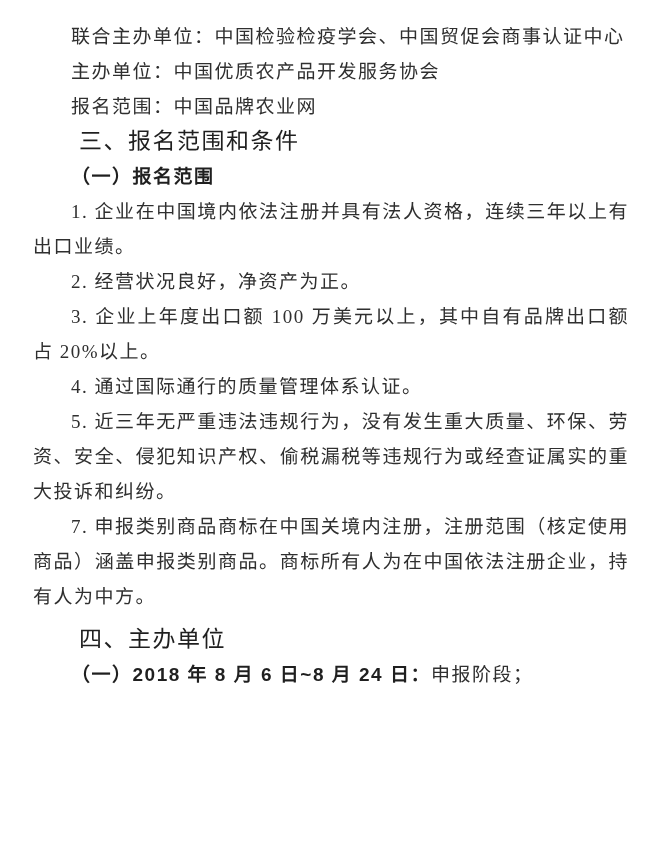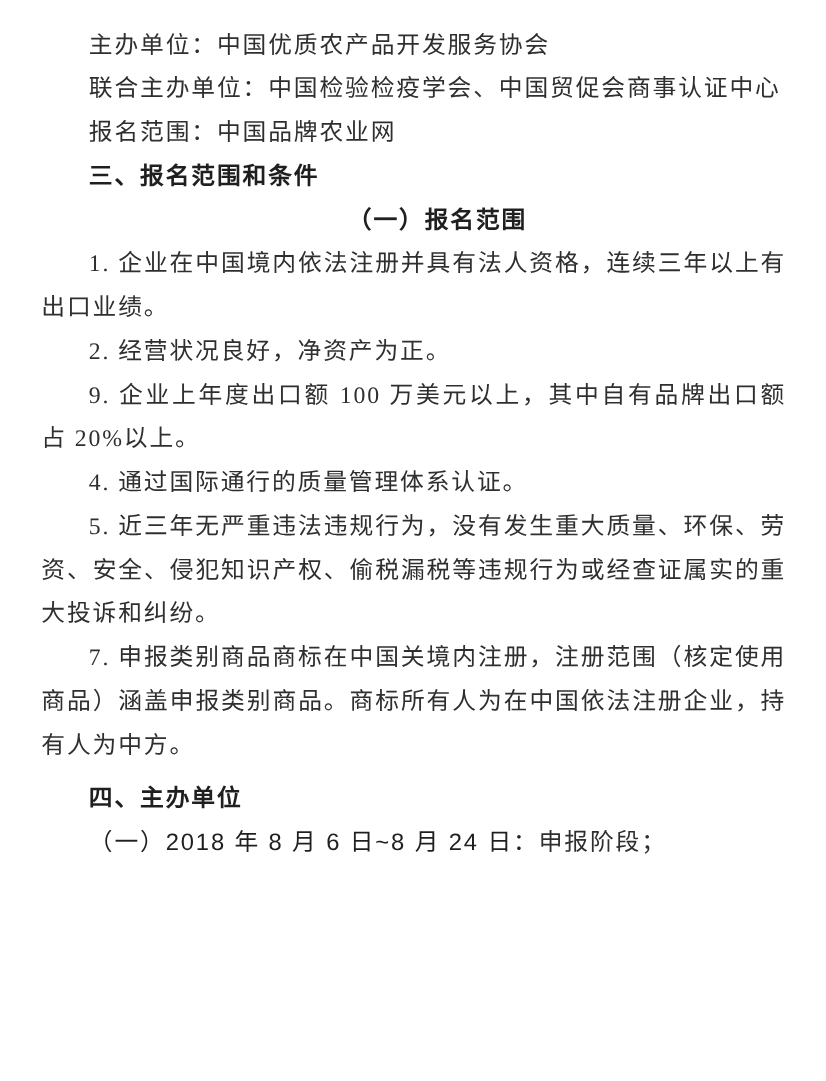--- a/index.html
+++ b/index.html
@@ -28,63 +28,63 @@
     text-align: justify;
   }
   .para.no-justify {
     text-align: left;
   }
   .heading {
     margin: 0;
     text-indent: 2em;
     text-align: left;
     font-family: "Liberation Sans", "DejaVu Sans", sans-serif;
-    font-weight: 700;
+    font-weight: 400;
     color: #1f1f1f;
-    font-size: 19px;
+    font-size: 23px;
     line-height: 35px;
   }
   .heading.spaced-before {
     margin-top: 8px;
   }
   .subheading {
     margin: 0;
     text-indent: 2em;
-    text-align: center;
+    text-align: left;
     font-weight: 700;
     color: #1f1f1f;
   }
   .bold-date {
     font-family: "Liberation Sans", "DejaVu Sans", sans-serif;
-    font-weight: 400;
+    font-weight: 700;
     color: #1f1f1f;
   }
 </style>
 </head>
 <body>
 
 <div class="page">
 
+  <p class="para no-justify">联合主办单位：中国检验检疫学会、中国贸促会商事认证中心</p>
+
   <p class="para no-justify">主办单位：中国优质农产品开发服务协会</p>
-
-  <p class="para no-justify">联合主办单位：中国检验检疫学会、中国贸促会商事认证中心</p>
 
   <p class="para no-justify">报名范围：中国品牌农业网</p>
 
   <p class="heading">三、报名范围和条件</p>
 
   <p class="subheading">（一）报名范围</p>
 
 
 
   <p class="para">1. 企业在中国境内依法注册并具有法人资格，连续三年以上有出口业绩。</p>
 
   <p class="para">2. 经营状况良好，净资产为正。</p>
 
-  <p class="para">9. 企业上年度出口额 100 万美元以上，其中自有品牌出口额占 20%以上。</p>
+  <p class="para">3. 企业上年度出口额 100 万美元以上，其中自有品牌出口额占 20%以上。</p>
 
   <p class="para">4. 通过国际通行的质量管理体系认证。</p>
 
   <p class="para">5. 近三年无严重违法违规行为，没有发生重大质量、环保、劳资、安全、侵犯知识产权、偷税漏税等违规行为或经查证属实的重大投诉和纠纷。</p>
 
 
   <p class="para">7. 申报类别商品商标在中国关境内注册，注册范围（核定使用商品）涵盖申报类别商品。商标所有人为在中国依法注册企业，持有人为中方。</p>
 
   <p class="heading spaced-before">四、主办单位</p>
 

